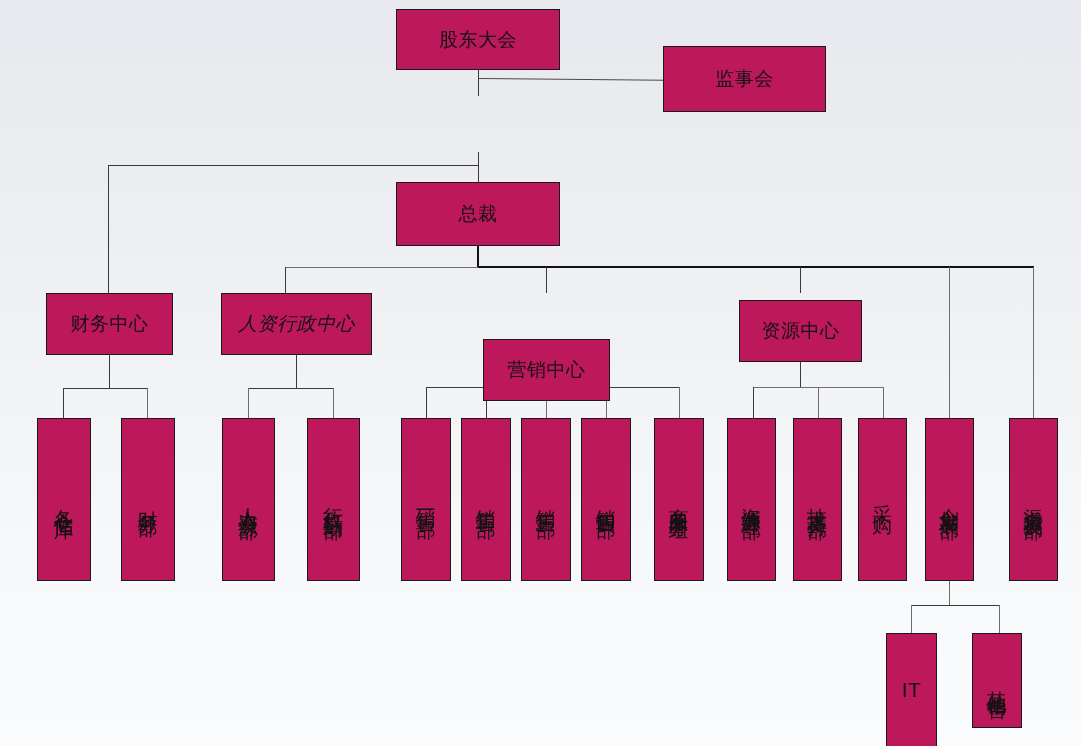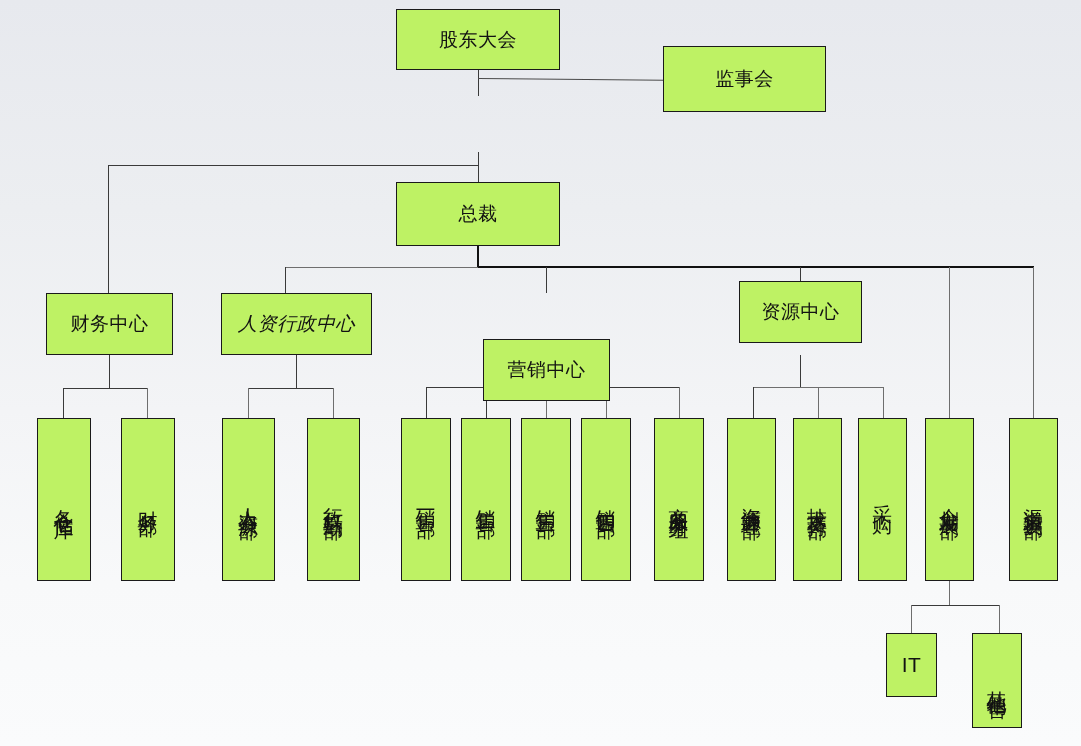--- a/index.html
+++ b/index.html
@@ -16,21 +16,21 @@
   }
   #chart-root {
     position: relative;
     width: 1081px;
     height: 746px;
   }
   
   .node {
     position: absolute;
     box-sizing: border-box;
-    background: #bef264;
+    background: #be185d;
     border: 1px solid #1a1a1a;
     display: flex;
     align-items: center;
     justify-content: center;
     color: #121212;
     z-index: 5;
   }
   .node .label {
     display: block;
     text-align: center;
@@ -146,21 +146,21 @@
 
   <div class="node h" style="left:46px; top:293px; width:127px; height:62px;">
     <span class="label">财务中心</span>
   </div>
   <div class="node h" style="left:221px; top:293px; width:151px; height:62px;font-style:italic;">
     <span class="label">人资行政中心</span>
   </div>
   <div class="node h" style="left:483px; top:293px; width:127px; height:62px;margin-top:46px;">
     <span class="label">营销中心</span>
   </div>
-  <div class="node h" style="left:739px; top:281px; width:123px; height:62px;">
+  <div class="node h" style="left:739px; top:300px; width:123px; height:62px;">
     <span class="label">资源中心</span>
   </div>
 
   <div class="node v" style="left:37px; top:418px; width:54px; height:163px;">
     <span class="label">各仓储库</span>
   </div>
   <div class="node v" style="left:121px; top:418px; width:54px; height:163px;">
     <span class="label">财务部</span>
   </div>
 
@@ -197,20 +197,20 @@
     <span class="label">采购</span>
   </div>
 
   <div class="node v" style="left:925px; top:418px; width:49px; height:163px;">
     <span class="label">企划发展部</span>
   </div>
   <div class="node v" style="left:1009px; top:418px; width:49px; height:163px;">
     <span class="label">渠道贸易部</span>
   </div>
 
-  <div class="node latin" style="left:886px; top:633px; width:51px; height:64px;">
+  <div class="node latin" style="left:886px; top:633px; width:51px; height:114px;">
     <span class="label">IT</span>
   </div>
   <div class="node v" style="left:972px; top:633px; width:50px; height:95px;">
     <span class="label">其他销售</span>
   </div>
 
 </div>
 
 </body></html>

